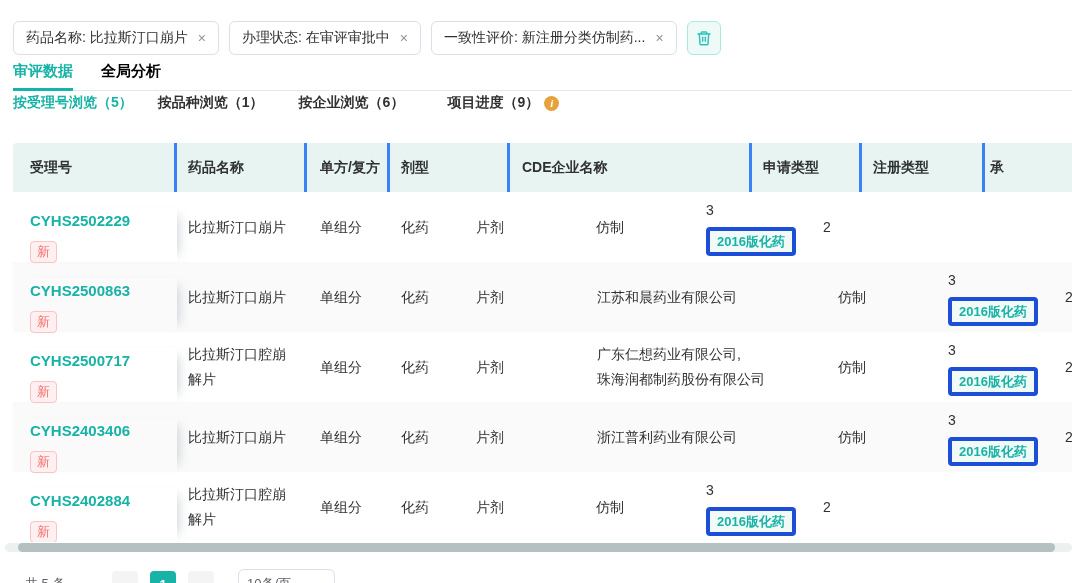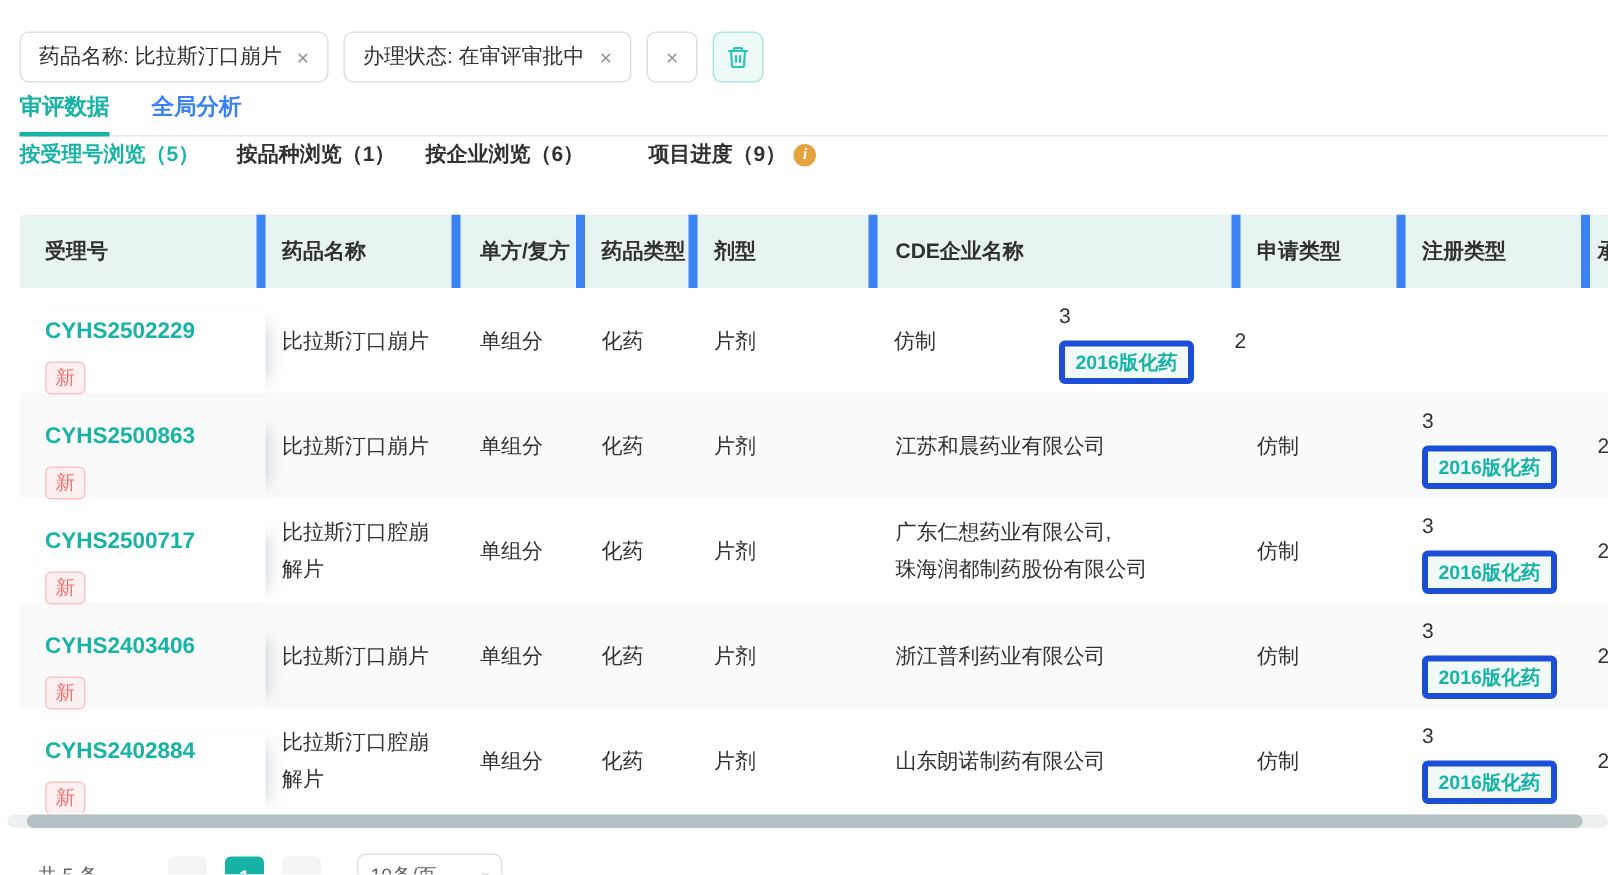--- a/index.html
+++ b/index.html
@@ -10,37 +10,37 @@
   
   .filter-bar { position:absolute; left:13px; top:21px; display:flex; gap:10px; align-items:center; }
   .filter-tag { height:34px; display:inline-flex; align-items:center; gap:10px; padding:0 12px;
     border:1px solid #dcdfe6; border-radius:6px; background:#fff; font-size:14px; color:#303133; white-space:nowrap; }
   .filter-tag .close { color:#909399; font-size:14px; line-height:1; cursor:pointer; }
   .trash-btn { width:34px; height:34px; border:1px solid #ace7e0; background:#eefaf8; border-radius:6px;
     display:flex; align-items:center; justify-content:center; cursor:pointer; }
 
   
   .tabs { position:absolute; left:13px; right:0; top:62px; height:29px; border-bottom:1px solid #e4e7ed; display:flex; }
-  .tab { font-size:15px; font-weight:700; margin-right:28px; padding-bottom:8px; height:29px; cursor:pointer; color:#3b82f6; }
+  .tab { font-size:15px; font-weight:700; margin-right:28px; padding-bottom:8px; height:29px; cursor:pointer; color:#000000; }
   .tab.active { color:#17b3a6; border-bottom:3px solid #17b3a6; }
 
   
   .subtabs { position:absolute; left:13px; top:94px; display:flex; align-items:center; font-size:14px; font-weight:700; }
   .subtab { color:#303133; cursor:pointer; white-space:nowrap; }
   .subtab.active { color:#17b3a6; }
-  .gap1{margin-right:25px;} .gap2{margin-right:20px;} .gap3{margin-right:43px;}
+  .gap1{margin-right:25px;} .gap2{margin-right:35px;} .gap3{margin-right:43px;}
   .info-icon { display:inline-flex; width:15px; height:15px; border-radius:50%; background:#e6a23c; color:#fff;
     font-size:11px; font-weight:700; align-items:center; justify-content:center; margin-left:5px;
     vertical-align:middle; font-family:"Liberation Serif","DejaVu Serif",serif; font-style:italic; }
 
   
   .table-viewport { position:absolute; left:13px; top:143px; width:1059px; overflow:hidden; }
   .thead, .trow { display:flex; width:1187px; }
   .thead { height:49px; background:#e8f4f1; border-radius:4px 0 0 0; }
-  .th { display:flex; align-items:center; font-weight:700; font-size:14px; border-right:6px solid #3b82f6; }
+  .th { display:flex; align-items:center; font-weight:700; font-size:14px; border-right:3px solid #3b82f6; }
   .th:last-child { border-right:none; }
   .trow { height:70px; background:#fff; }
   .trow:nth-child(even) { background:#fafafa; }
   .td { display:flex; flex-direction:column; justify-content:center; align-items:flex-start; font-size:14px; line-height:25px; }
   .c1{width:164px; padding-left:17px;} .c2{width:130px; padding-left:11px;}
   .c3{width:83px; padding-left:13px;}  .c4{width:75px; padding-left:11px;}
   .c5{width:120px; padding-left:11px;} .c6{width:242px; padding-left:12px;}
   .c7{width:110px; padding-left:11px;} .c8{width:123px; padding-left:11px;}
   .c9{width:140px; padding-left:5px;}
   .td.c1 { position:relative; z-index:1; box-shadow:10px 0 10px -8px rgba(93,113,127,.28);margin-top:16px; }
@@ -74,20 +74,21 @@
   <div class="filter-bar">
     <div class="filter-tag">
       <span>药品名称: 比拉斯汀口崩片</span>
       <span class="close">×</span>
     </div>
     <div class="filter-tag">
       <span>办理状态: 在审评审批中</span>
       <span class="close">×</span>
     </div>
     <div class="filter-tag">
+      <span>一致性评价: 新注册分类仿制药...</span>
       <span class="close">×</span>
     </div>
     <div class="trash-btn">
       <svg width="16" height="16" viewBox="0 0 24 24" fill="none" stroke="#2cc4ba" stroke-width="2.2" stroke-linecap="round">
         <path d="M3 6h18"></path>
           <path d="M8 6V4a1 1 0 0 1 1-1h6a1 1 0 0 1 1 1v2"></path>
         <path d="M5 6l1 15a1 1 0 0 0 1 1h10a1 1 0 0 0 1-1l1-15"></path>
           <path d="M10 11v6"></path>
           <path d="M14 11v6"></path>
       </svg>
@@ -104,21 +105,20 @@
     <div class="subtab gap2">按品种浏览（1）</div>
     <div class="subtab gap3">按企业浏览（6）</div>
     <div class="subtab"><span>项目进度（9）</span><span class="info-icon">i</span></div>
   </div>
 
   <div class="table-viewport">
     <div class="thead">
       <div class="th c1">受理号</div>
       <div class="th c2">药品名称</div>
       <div class="th c3">单方/复方</div>
-      <div class="th c4">药品类型</div>
       <div class="th c5">剂型</div>
       <div class="th c6">CDE企业名称</div>
       <div class="th c7">申请类型</div>
       <div class="th c8">注册类型</div>
       <div class="th c9">承</div>
     </div>
     <div class="tbody">
 
       <div class="trow">
         <div class="td c1">
@@ -196,21 +196,20 @@
       <div class="trow">
         <div class="td c1">
             <span class="rec-no">CYHS2402884</span>
             <span class="new-badge">新</span>
           </div>
         <div class="td c2 pre">比拉斯汀口腔崩
 解片</div>
         <div class="td c3">单组分</div>
         <div class="td c4">化药</div>
         <div class="td c5">片剂</div>
-        <div class="td c6 pre">山东朗诺制药有限公司</div>
         <div class="td c7">仿制</div>
         <div class="td c8">
             <span>3</span>
             <span class="teal-badge">2016版化药</span>
           </div>
         <div class="td c9">2</div>
       </div>
 
     </div>
   </div>

